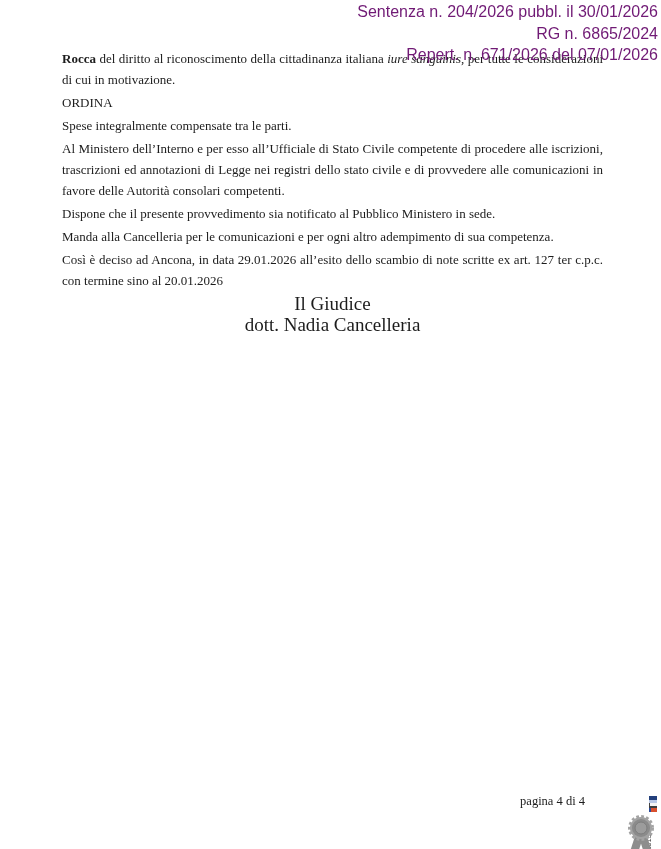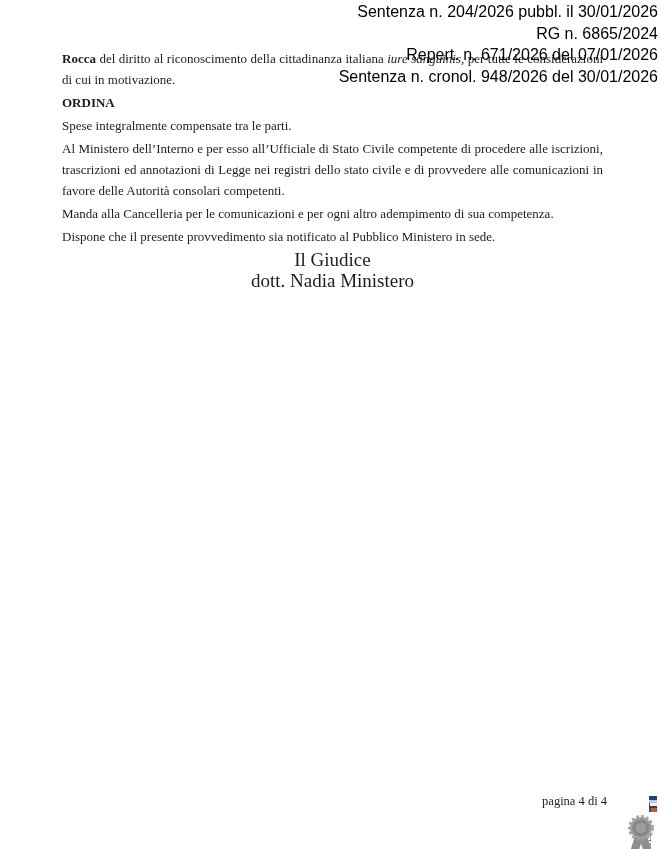--- a/index.html
+++ b/index.html
@@ -22,31 +22,31 @@
   
   .body-col{
     position:absolute;left:62px;top:48px;width:541px;z-index:1;
   }
   .body-col p{
     margin:0 0 2px 0;
     font-size:13px;line-height:21px;
     text-align:justify;
   }
   .heading{
-    font-weight:bold;text-align:left;
+    font-weight:normal;text-align:left;
   }
   .sig-block{
     margin-top:2px;text-align:center;
     font-size:19px;line-height:21px;
   }
   .ital{font-style:italic;}
   .bld{font-weight:bold;}
   
   .page-num{
-    position:absolute;right:54px;top:794px;
+    position:absolute;right:76px;top:794px;
     font-size:12.5px;font-family:"Liberation Serif", serif;
   }
   
   .vsig{
     position:absolute;right:5px;bottom:41px;
     width:440px;height:11px;
     transform:rotate(-90deg);
     transform-origin:100% 100%;
     font-family:"Liberation Sans", sans-serif;
     font-size:7px;letter-spacing:.2px;
@@ -64,44 +64,44 @@
   
   .seal{
     position:absolute;left:621px;top:813px;width:40px;height:40px;
   }
 </style>
 </head>
 <body>
 
 <div class="page">
 
-  <div class="stamps" style="color: #000000;">
+  <div class="stamps" style="color: #701a75;">
     <div>Sentenza n. 204/2026 pubbl. il 30/01/2026</div>
     <div>RG n. 6865/2024</div>
     <div>Repert. n. 671/2026 del 07/01/2026</div>
-    <div>Sentenza n. cronol. 948/2026 del 30/01/2026</div>
   </div>
 
   <div class="body-col">
     <p><span class="bld">Rocca</span><span> del diritto al riconoscimento della cittadinanza italiana </span><span class="ital">iure sanguinis</span><span>, per tutte le considerazioni di cui in motivazione.</span></p>
 
     <p class="heading">ORDINA</p>
 
     <p>Spese integralmente compensate tra le parti.</p>
 
     <p>Al Ministero dell’Interno e per esso all’Ufficiale di Stato Civile competente di procedere alle iscrizioni, trascrizioni ed annotazioni di Legge nei registri dello stato civile e di provvedere alle comunicazioni in favore delle Autorità consolari competenti.</p>
 
+    <p>Dispone che il presente provvedimento sia notificato al Pubblico Ministero in sede.</p>
+
     <p>Manda alla Cancelleria per le comunicazioni e per ogni altro adempimento di sua competenza.</p>
 
-    <p>Dispone che il presente provvedimento sia notificato al Pubblico Ministero in sede.</p>
-
+    <p>Così è deciso ad Ancona, in data 29.01.2026 all’esito dello scambio di note scritte ex art. 127 ter c.p.c. con termine sino al 20.01.2026</p>
 
     <div class="sig-block">
       <div>Il Giudice</div>
-      <div>dott. Nadia Ministero</div>
+      <div>dott. Nadia Cancelleria</div>
     </div>
   </div>
 
   <div class="page-num">pagina 4 di 4</div>
 
   <div class="vsig">Firmato Da: NADIA MENCARELLI Emesso Da: ARUBAPEC EU QUALIFIED CERTIFICATES CA G1 Serial#: 66d4299ce2d51356</div>
 
   <div class="signer-logo">
     <div class="s1"></div>
       <div class="s2"></div>

